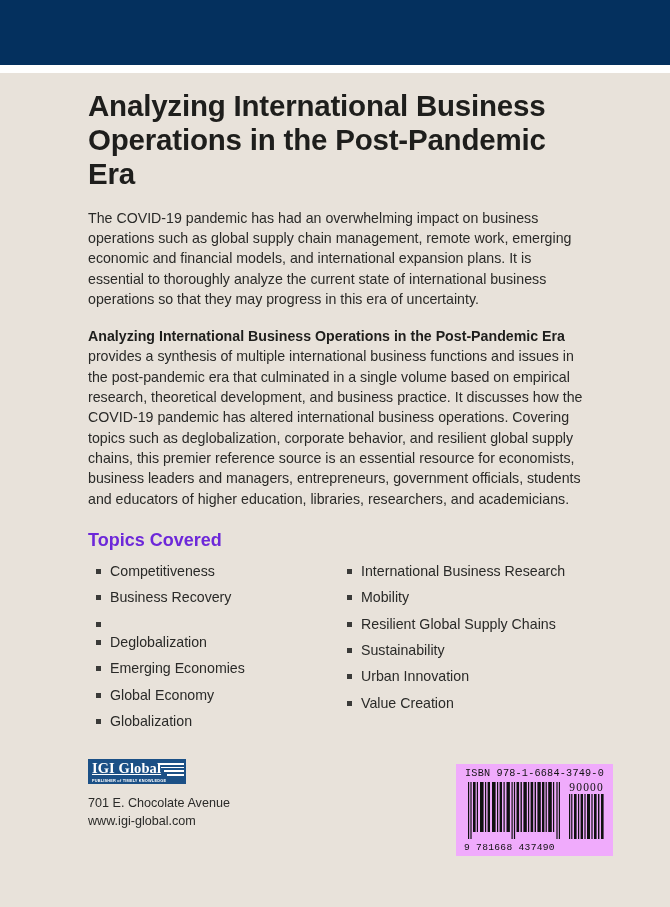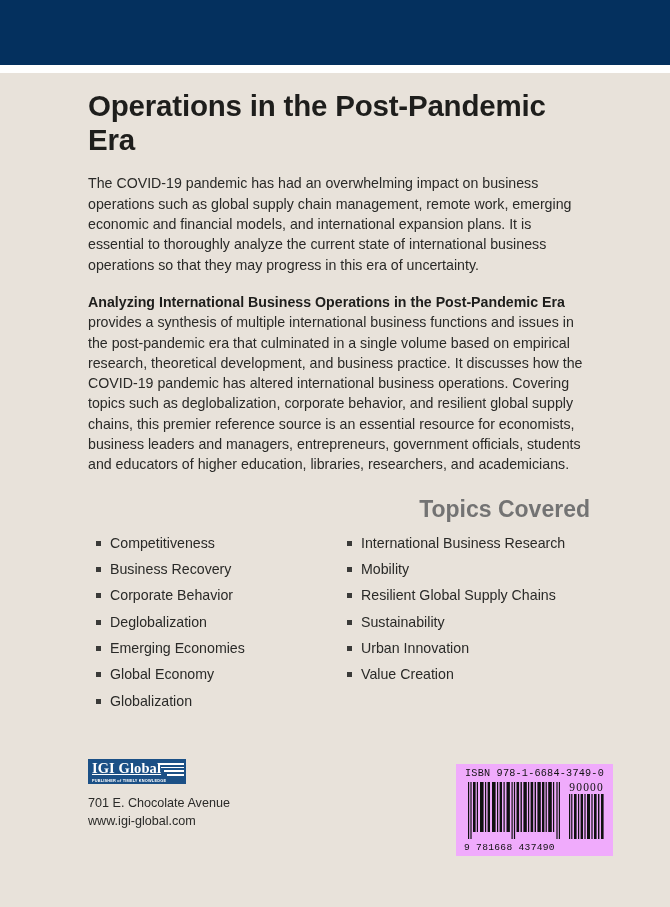--- a/index.html
+++ b/index.html
@@ -56,25 +56,24 @@
     line-height: 1.43;
     color: #2A2A28;
     margin: 0 0 17px 0;
     max-width: 500px;
   }
   .para b {
     font-weight: bold;
     color: #1E1E1C;
   }
   .topics-heading {
-    font-size: 23px;
-    font-weight: bold;
-    color: #737373;
+    font-size: 18px;
+    font-weight: bold;
+    color: #6d28d9;
     margin: 21px 0 11px 0;
-    text-align: right;
   }
   .topics-cols {
     display: flex;
     max-width: 520px;
   }
   .topics-col {
     width: 50%;
   }
   .topic-item {
     display: flex;
@@ -216,20 +215,21 @@
 
 <div class="cover">
 
   <div class="top-banner"></div>
   <div class="banner-divider"></div>
 
   <div class="content">
     <div class="inner">
 
       <h1 class="book-title">
+        <span class="t-line">Analyzing International Business</span>
         <span class="t-line">Operations in the Post-Pandemic Era</span>
       </h1>
 
       <p class="para">The COVID-19 pandemic has had an overwhelming impact on business operations such as global supply chain management, remote work, emerging economic and financial models, and international expansion plans. It is essential to thoroughly analyze the current state of international business operations so that they may progress in this era of uncertainty.</p>
 
       <p class="para"><b>Analyzing International Business Operations in the Post-Pandemic Era</b><span> provides a synthesis of multiple international business functions and issues in the post-pandemic era that culminated in a single volume based on empirical research, theoretical development, and business practice. It discusses how the COVID-19 pandemic has altered international business operations. Covering topics such as deglobalization, corporate behavior, and resilient global supply chains, this premier reference source is an essential resource for economists, business leaders and managers, entrepreneurs, government officials, students and educators of higher education, libraries, researchers, and academicians.</span></p>
 
       <h2 class="topics-heading">Topics Covered</h2>
 
       <div class="topics-cols">
@@ -237,21 +237,20 @@
           <div class="topic-item">
             <span class="topic-bullet"></span>
             <span>Competitiveness</span>
           </div>
           <div class="topic-item">
             <span class="topic-bullet"></span>
             <span>Business Recovery</span>
           </div>
           <div class="topic-item">
             <span class="topic-bullet"></span>
-            <span>Corporate Behavior</span>
           </div>
           <div class="topic-item">
             <span class="topic-bullet"></span>
             <span>Deglobalization</span>
           </div>
           <div class="topic-item">
             <span class="topic-bullet"></span>
             <span>Emerging Economies</span>
           </div>
           <div class="topic-item">

